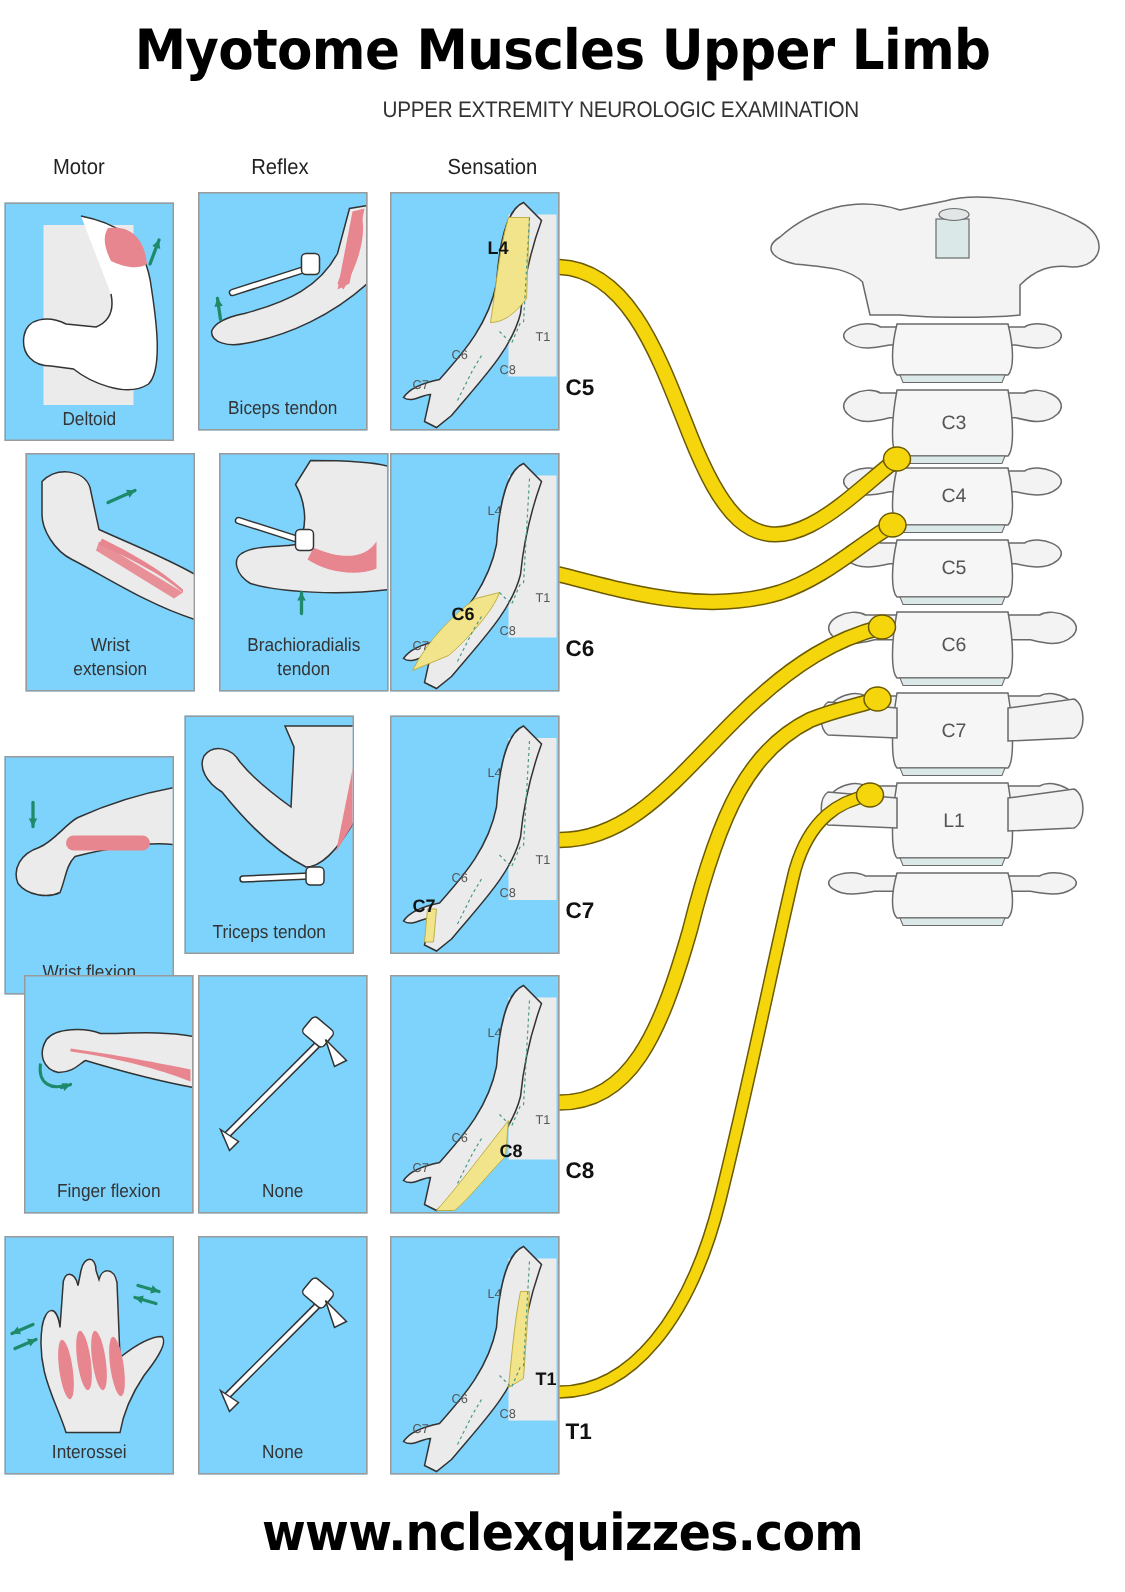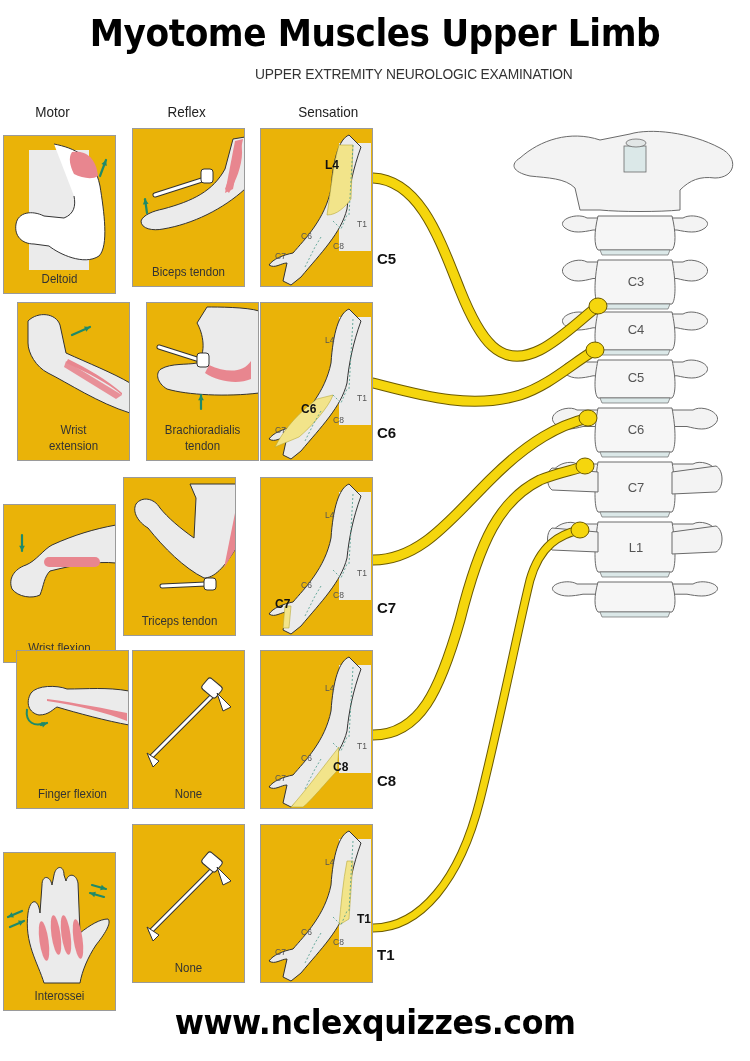--- a/index.html
+++ b/index.html
@@ -1,21 +1,21 @@
 <!DOCTYPE html>
 <html><head>
 <meta charset="utf-8">
 <style>
   html, body { margin:0; padding:0; background:#ffffff; }
   body { width:750px; height:1061px; position:relative; overflow:hidden; font-family:"Liberation Sans", sans-serif; color:#222; }
   .abs { position:absolute; }
   #title { left:0; top:12px; width:750px; text-align:center; font-family:"DejaVu Sans", sans-serif; font-weight:bold; font-size:37px; letter-spacing:-0.5px; color:#000; transform:scaleX(0.93); }
   #subtitle { left:255px; top:65px; font-size:15px; color:#333; letter-spacing:-0.2px; transform:scaleX(0.92); transform-origin:left; }
   .colhead { top:104px; font-size:14.5px; color:#222; transform:scaleX(0.93); }
-  .panel { position:absolute; width:113px; height:159px; border:1px solid #9a9a9a; background:#eab308; box-sizing:border-box; overflow:hidden; }
+  .panel { position:absolute; width:113px; height:159px; border:1px solid #9a9a9a; background:#7dd3fc; box-sizing:border-box; overflow:hidden; }
   .panel svg { position:absolute; left:0; top:0; }
   .cap { position:absolute; left:0; width:100%; text-align:center; font-size:12.5px; color:#333; line-height:16px; transform:scaleX(0.92); }
   .root { position:absolute; left:377px; font-weight:bold; font-size:15px; color:#111; }
   #footer { left:0; top:1002px; width:750px; text-align:center; font-family:"DejaVu Sans", sans-serif; font-weight:bold; font-size:34px; color:#000; transform:scaleX(0.93); letter-spacing:-0.5px; }
   #spine-layer, #nerve-layer { position:absolute; left:0; top:0; }
 </style>
 </head>
 <body>
 
 <div id="title" class="abs">Myotome Muscles Upper Limb</div>
@@ -265,21 +265,21 @@
         <path d="M78,96 L76,120 C66,130 50,150 42,156 L30,156 C46,138 62,116 78,96 Z" fill="#f2e48a" stroke="#b9a93a" stroke-width="0.6"></path>
         <path d="M92,16 L88,86 M72,92 L80,100 L86,86 M60,108 L54,118 L44,138" fill="none" stroke="#4a9a8a" stroke-width="0.8" stroke-dasharray="2,2"></path>
         <text x="64" y="40" font-size="8.5" font-weight="normal" fill="#555" font-family="Liberation Sans, sans-serif">L4</text>
         <text x="40" y="110" font-size="8.5" font-weight="normal" fill="#555" font-family="Liberation Sans, sans-serif">C6</text>
         <text x="72" y="120" font-size="12" font-weight="bold" fill="#111" font-family="Liberation Sans, sans-serif">C8</text>
         <text x="14" y="130" font-size="8.5" font-weight="normal" fill="#555" font-family="Liberation Sans, sans-serif">C7</text>
         <text x="96" y="98" font-size="8.5" font-weight="normal" fill="#555" font-family="Liberation Sans, sans-serif">T1</text>
       </svg>
     </div>
     <div class="root" style="top:772px">C8</div>
-    <div class="panel" style="left:3px;top:852px">
+    <div class="panel" style="left:3px;top:824px">
       <svg width="113" height="159">
         <path d="M40,130 C34,110 20,90 24,60 C26,46 34,44 36,60 L38,32 C38,22 46,22 48,32 L50,22 C52,12 60,12 60,22 L62,28 C64,20 72,20 74,30 L76,80 C86,72 96,66 104,66 C108,70 100,82 92,92 C84,104 78,118 76,130 Z" fill="#ebebeb" stroke="#333" stroke-width="1"></path>
         <ellipse cx="40" cy="88" rx="4.5" ry="20" fill="#e8868f" transform="rotate(-8 40 88)"></ellipse>
         <ellipse cx="52" cy="82" rx="4.5" ry="20" fill="#e8868f" transform="rotate(-8 52 82)"></ellipse>
         <ellipse cx="62" cy="82" rx="4.5" ry="20" fill="#e8868f" transform="rotate(-8 62 82)"></ellipse>
         <ellipse cx="74" cy="86" rx="4.5" ry="20" fill="#e8868f" transform="rotate(-8 74 86)"></ellipse>
         <g>
           <line x1="18" y1="58" x2="4" y2="64" stroke="#1e8a6a" stroke-width="2.2" stroke-linecap="round"></line>
           <polygon points="4,64 7.70662406982486,59.28185015021831 9.97288373247975,64.56978936307972" fill="#1e8a6a"></polygon>
         </g>

